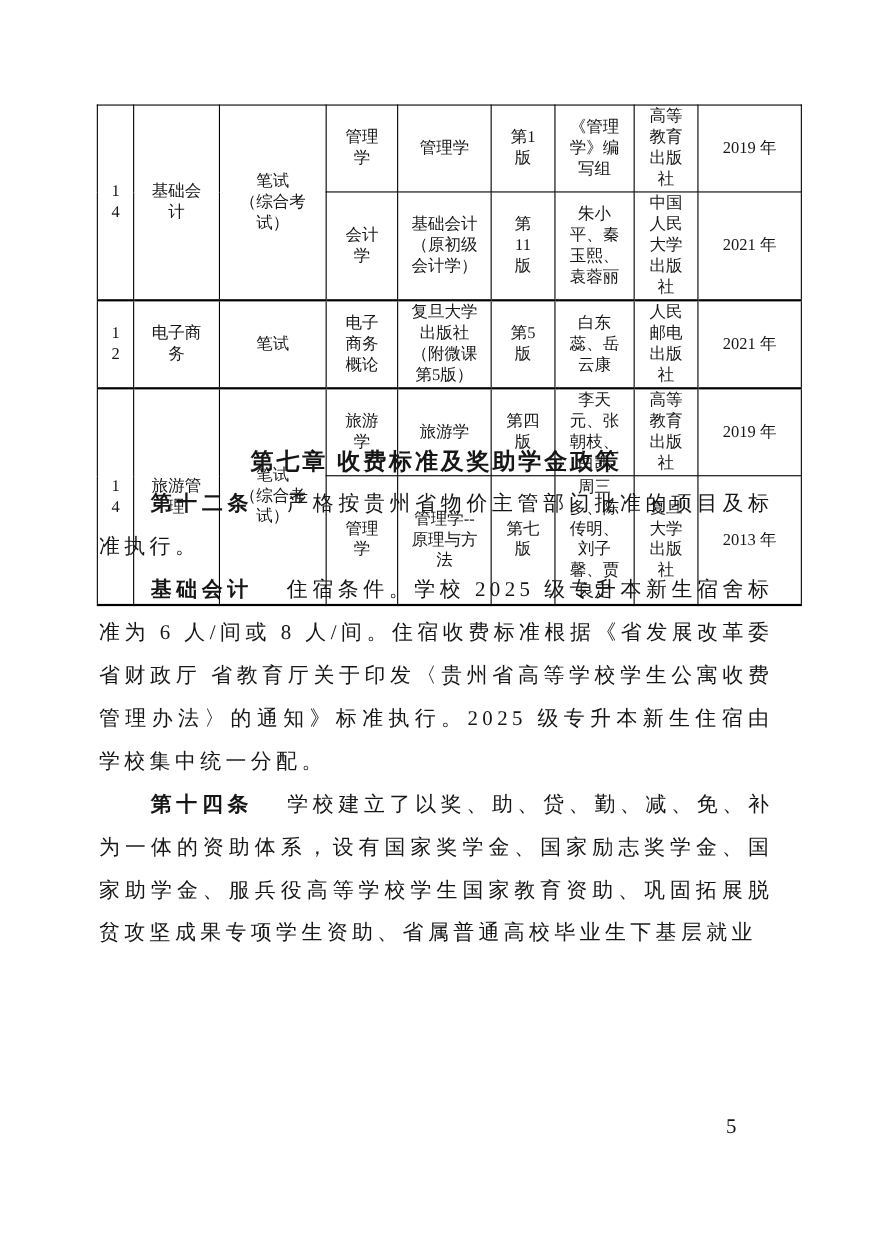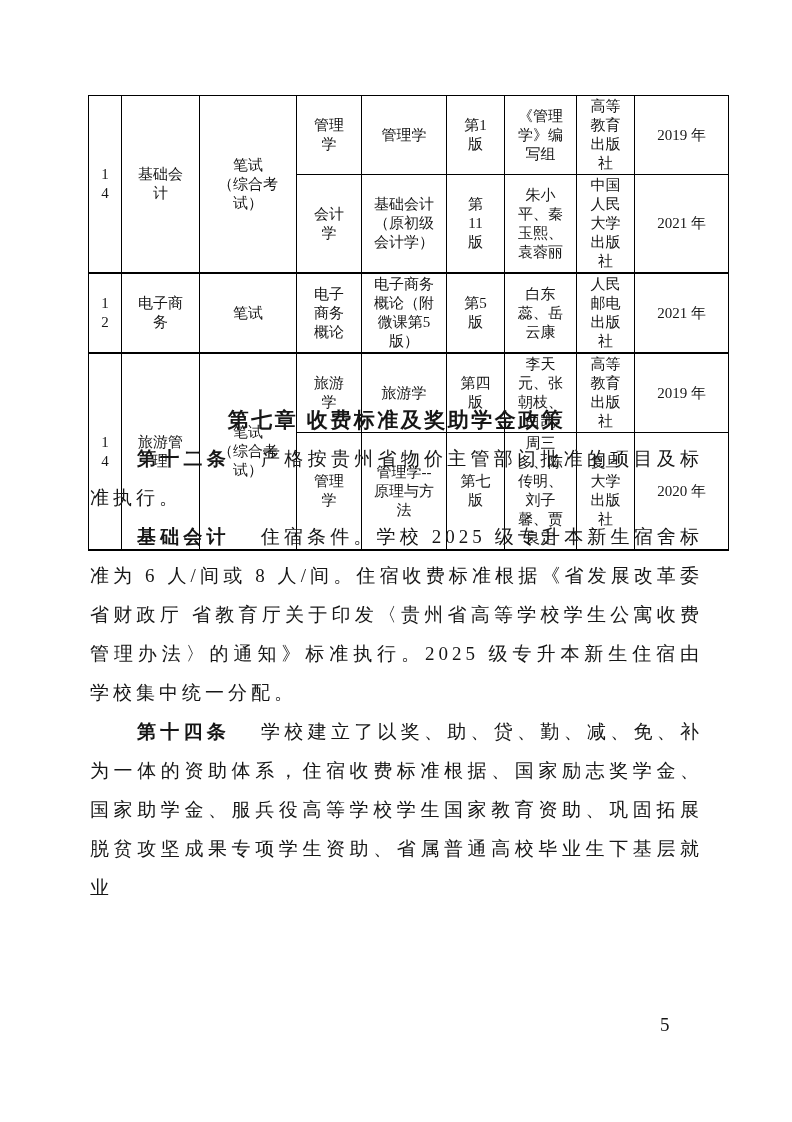--- a/index.html
+++ b/index.html
@@ -112,21 +112,21 @@
         <td>第 11 版</td>
         <td>朱小平、秦玉熙、袁蓉丽</td>
         <td>中国人民大学出版社</td>
         <td>2021 年</td>
       </tr>
       <tr class="h66 sep">
         <td>12</td>
         <td>电子商务</td>
         <td class="pre">笔试</td>
         <td>电子商务概论</td>
-        <td>电子商务概论（附微课第5版）</td>
+        <td>复旦大学出版社（附微课第5版）</td>
         <td>第5版</td>
         <td>白东蕊、岳云康</td>
         <td>人民邮电出版社</td>
         <td>2021 年</td>
       </tr>
       <tr class="h51 sep">
         <td rowspan="2">14</td>
         <td rowspan="2">旅游管理</td>
         <td rowspan="2" class="pre">笔试
 （综合考试）</td>
@@ -136,27 +136,27 @@
         <td>李天元、张朝枝、白凯</td>
         <td>高等教育出版社</td>
         <td>2019 年</td>
       </tr>
       <tr class="h76">
         <td>管理学</td>
         <td>管理学--原理与方法</td>
         <td>第七版</td>
         <td>周三多、陈传明、刘子馨、贾良定</td>
         <td>复旦大学出版社</td>
-        <td>2020 年</td>
+        <td>2013 年</td>
       </tr>
     </tbody>
   </table>
 
   <div class="content">
     <h2 class="chapter">第七章 收费标准及奖助学金政策</h2>
     <p><span class="alabel">第十二条</span><span>严格按贵州省物价主管部门批准的项目及标准执行。</span></p>
     <p><span class="alabel">基础会计</span><span>住宿条件。学校 2025 级专升本新生宿舍标准为 6 人/间或 8 人/间。住宿收费标准根据《省发展改革委 省财政厅 省教育厅关于印发〈贵州省高等学校学生公寓收费管理办法〉的通知》标准执行。2025 级专升本新生住宿由学校集中统一分配。</span></p>
-    <p><span class="alabel">第十四条</span><span>学校建立了以奖、助、贷、勤、减、免、补为一体的资助体系，住宿收费标准根据、国家励志奖学金、国家助学金、服兵役高等学校学生国家教育资助、巩固拓展脱贫攻坚成果专项学生资助、省属普通高校毕业生下基层就业</span></p>
+    <p><span class="alabel">第十四条</span><span>学校建立了以奖、助、贷、勤、减、免、补为一体的资助体系，设有国家奖学金、国家励志奖学金、国家助学金、服兵役高等学校学生国家教育资助、巩固拓展脱贫攻坚成果专项学生资助、省属普通高校毕业生下基层就业</span></p>
   </div>
 
   <div class="page-num">5</div>
 
 </div>
 
 </body></html>

